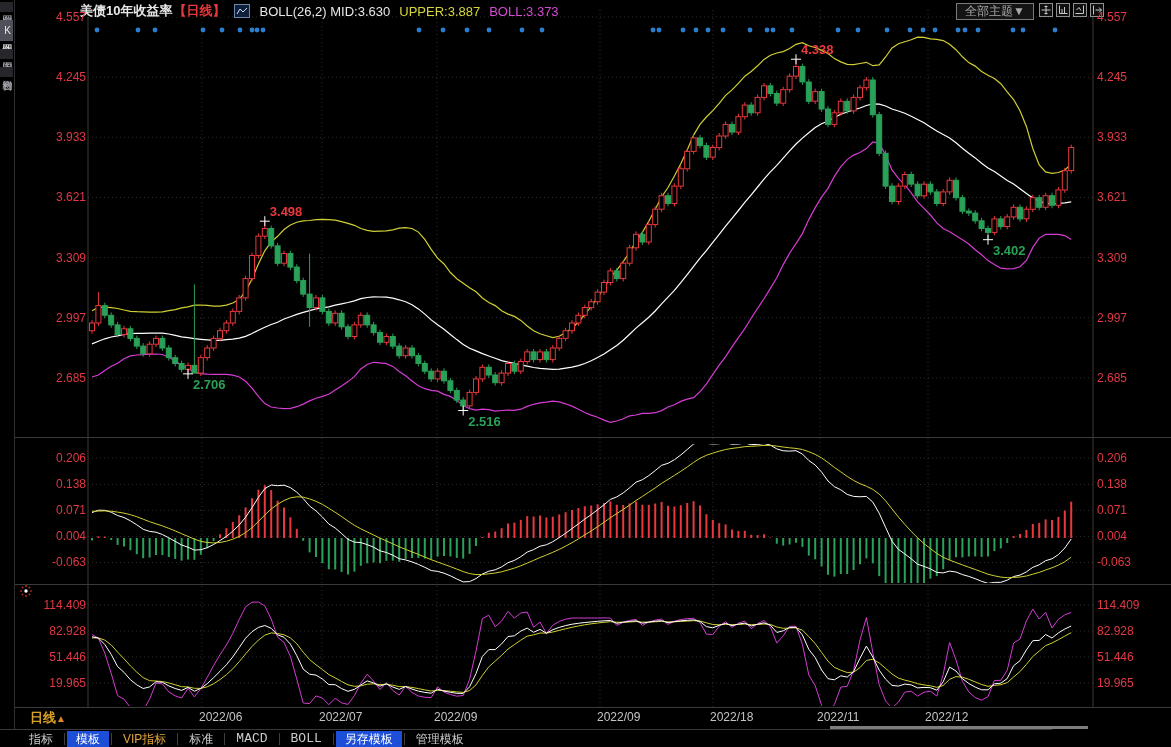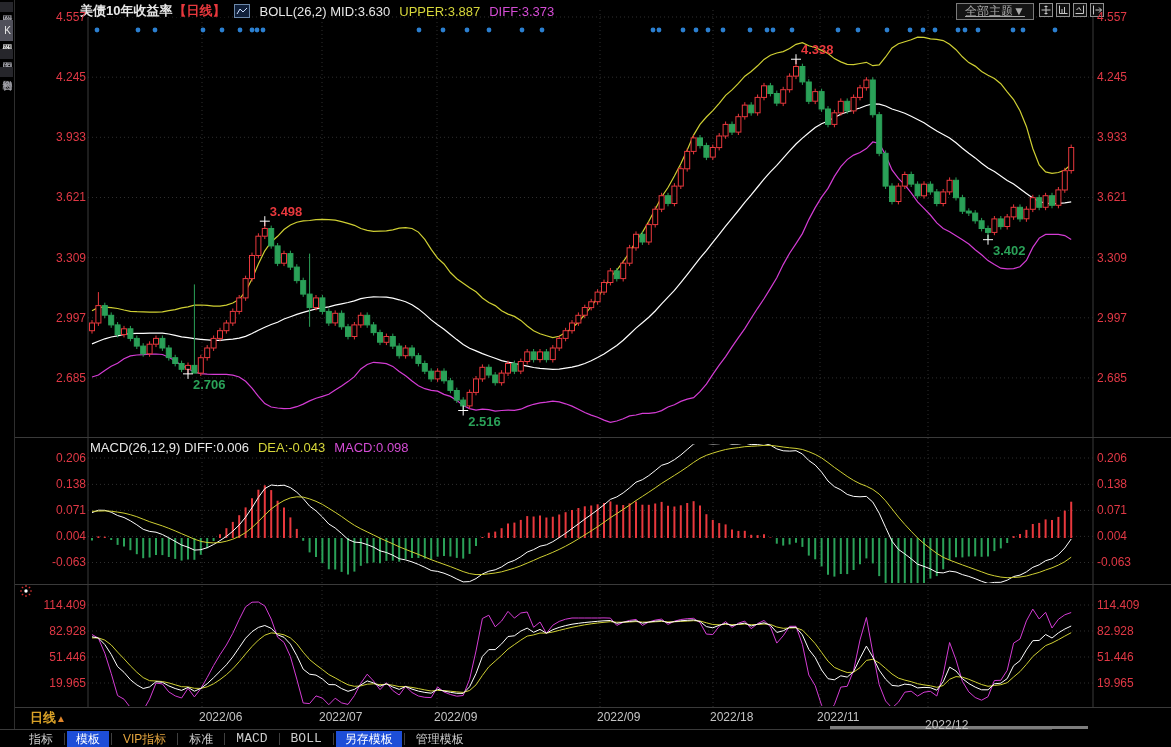--- a/index.html
+++ b/index.html
@@ -14,21 +14,21 @@
   .side-tab.sel{background:#50505a;color:#eaeaea;}
   
   .hdr{position:absolute;display:flex;gap:9px;align-items:center;font-size:13px;
        white-space:nowrap;z-index:2;}
   .t-white{color:#e8e8e8}.t-yellow{color:#d6d63a}.t-mag{color:#d44cd4}.t-red{color:#e8383d}
   .bold{font-weight:bold}
   .mini-icon{display:inline-flex;width:14px;height:12px;border:1px solid #6b88aa;background:#10203a;
              align-items:center;justify-content:center;}
   
   .theme-dd{position:absolute;left:956px;top:3px;width:76px;height:15px;border:1px solid #7a7a7a;
-            background:#141414;color:#aaa;font-size:12px;line-height:15px;text-align:center;z-index:2;cursor:pointer;text-decoration:underline;}
+            background:#141414;color:#aaa;font-size:12px;line-height:15px;text-align:center;z-index:2;cursor:pointer;}
   .top-icons{position:absolute;left:1039px;top:3px;display:flex;gap:3px;z-index:2;}
   .ticon{width:14px;height:14px;border:1px solid #909090;background:#101010;box-sizing:border-box;
          display:flex;align-items:center;justify-content:center;cursor:pointer;}
   
   .sun-icon{position:absolute;left:19px;top:584px;z-index:2;}
   
   .period-label{position:absolute;left:30px;top:709px;z-index:2;font-size:13px;font-weight:bold;
                 color:#d9a227;display:flex;gap:0;align-items:center;cursor:pointer;}
   .period-label .arrow{font-size:10px;color:#e0862a;}
   .x-date{position:absolute;top:710px;font-size:12px;color:#c4c4c4;z-index:2;}
@@ -638,21 +638,21 @@
       <span class="t-white bold">美债10年收益率</span>
       <span class="t-red bold">【日线】</span>
     </span>
     <span class="mini-icon">
       <svg width="12" height="10" viewBox="0 0 12 10">
           <path d="M1,8 L4,3 L7,6 L11,2" stroke="#cfe0ff" stroke-width="1" fill="none"></path>
         </svg>
     </span>
     <span class="t-white">BOLL(26,2) MID:3.630</span>
     <span class="t-yellow">UPPER:3.887</span>
-    <span class="t-mag">DIFF:3.373</span>
+    <span class="t-mag">BOLL:3.373</span>
   </div>
 
   <div class="theme-dd">全部主题▼</div>
 
   <div class="top-icons">
     <span class="ticon">
       <svg width="10" height="10" viewBox="0 0 10 10" stroke="#c8c8c8" fill="none">
           <path d="M5,0.5V9.5 M0.5,5H9.5 M3.5,1.5h3 M3.5,8.5h3"></path>
         </svg>
     </span>
@@ -666,25 +666,20 @@
           <path d="M0.5,8.5H8.5 M8.5,0.5V8.5 M1.5,5L4,2.5L6,5.5"></path>
         </svg>
     </span>
     <span class="ticon">
       <svg width="10" height="10" viewBox="0 0 10 10" stroke="#c8c8c8" fill="none">
           <path d="M1.5,0.5V9.5 M3.5,5H9.5 M7,2.5L9.5,5L7,7.5"></path>
         </svg>
     </span>
   </div>
 
-  <div class="hdr" style="left:90px;top:440px;">
-    <span class="t-white">MACD(26,12,9) DIFF:0.006</span>
-    <span class="t-yellow">DEA:-0.043</span>
-    <span class="t-mag">MACD:0.098</span>
-  </div>
 
   <span class="sun-icon">
     <svg width="14" height="14" viewBox="0 0 14 14">
       <g stroke="#e03030" stroke-width="1.2">
         <path d="M7,1V3 M7,11V13 M1,7H3 M11,7H13 M2.8,2.8L4.2,4.2 M9.8,9.8L11.2,11.2 M11.2,2.8L9.8,4.2 M4.2,9.8L2.8,11.2"></path>
       </g>
       <circle cx="7" cy="7" r="1.7" fill="#ffffff"></circle>
     </svg>
   </span>
 
@@ -744,14 +739,14 @@
     <div class="y-lab left" style="left: 14px; width: 72px; top: 650.001px;">51.446</div>
     <div class="y-lab " style="left: 1097px; top: 650.001px;">51.446</div>
     <div class="y-lab left" style="left: 14px; width: 72px; top: 676.001px;">19.965</div>
     <div class="y-lab " style="left: 1097px; top: 676.001px;">19.965</div>
     <div class="x-date" style="left: 199px;">2022/06</div>
     <div class="x-date" style="left: 319px;">2022/07</div>
     <div class="x-date" style="left: 434px;">2022/09</div>
     <div class="x-date" style="left: 597px;">2022/09</div>
     <div class="x-date" style="left: 710px;">2022/18</div>
     <div class="x-date" style="left: 817px;">2022/11</div>
-    <div class="x-date" style="left: 925px; margin-top: 8px;">2022/12</div>
+    <div class="x-date" style="left: 925px;">2022/12</div>
   </div>
 
 </body></html>

